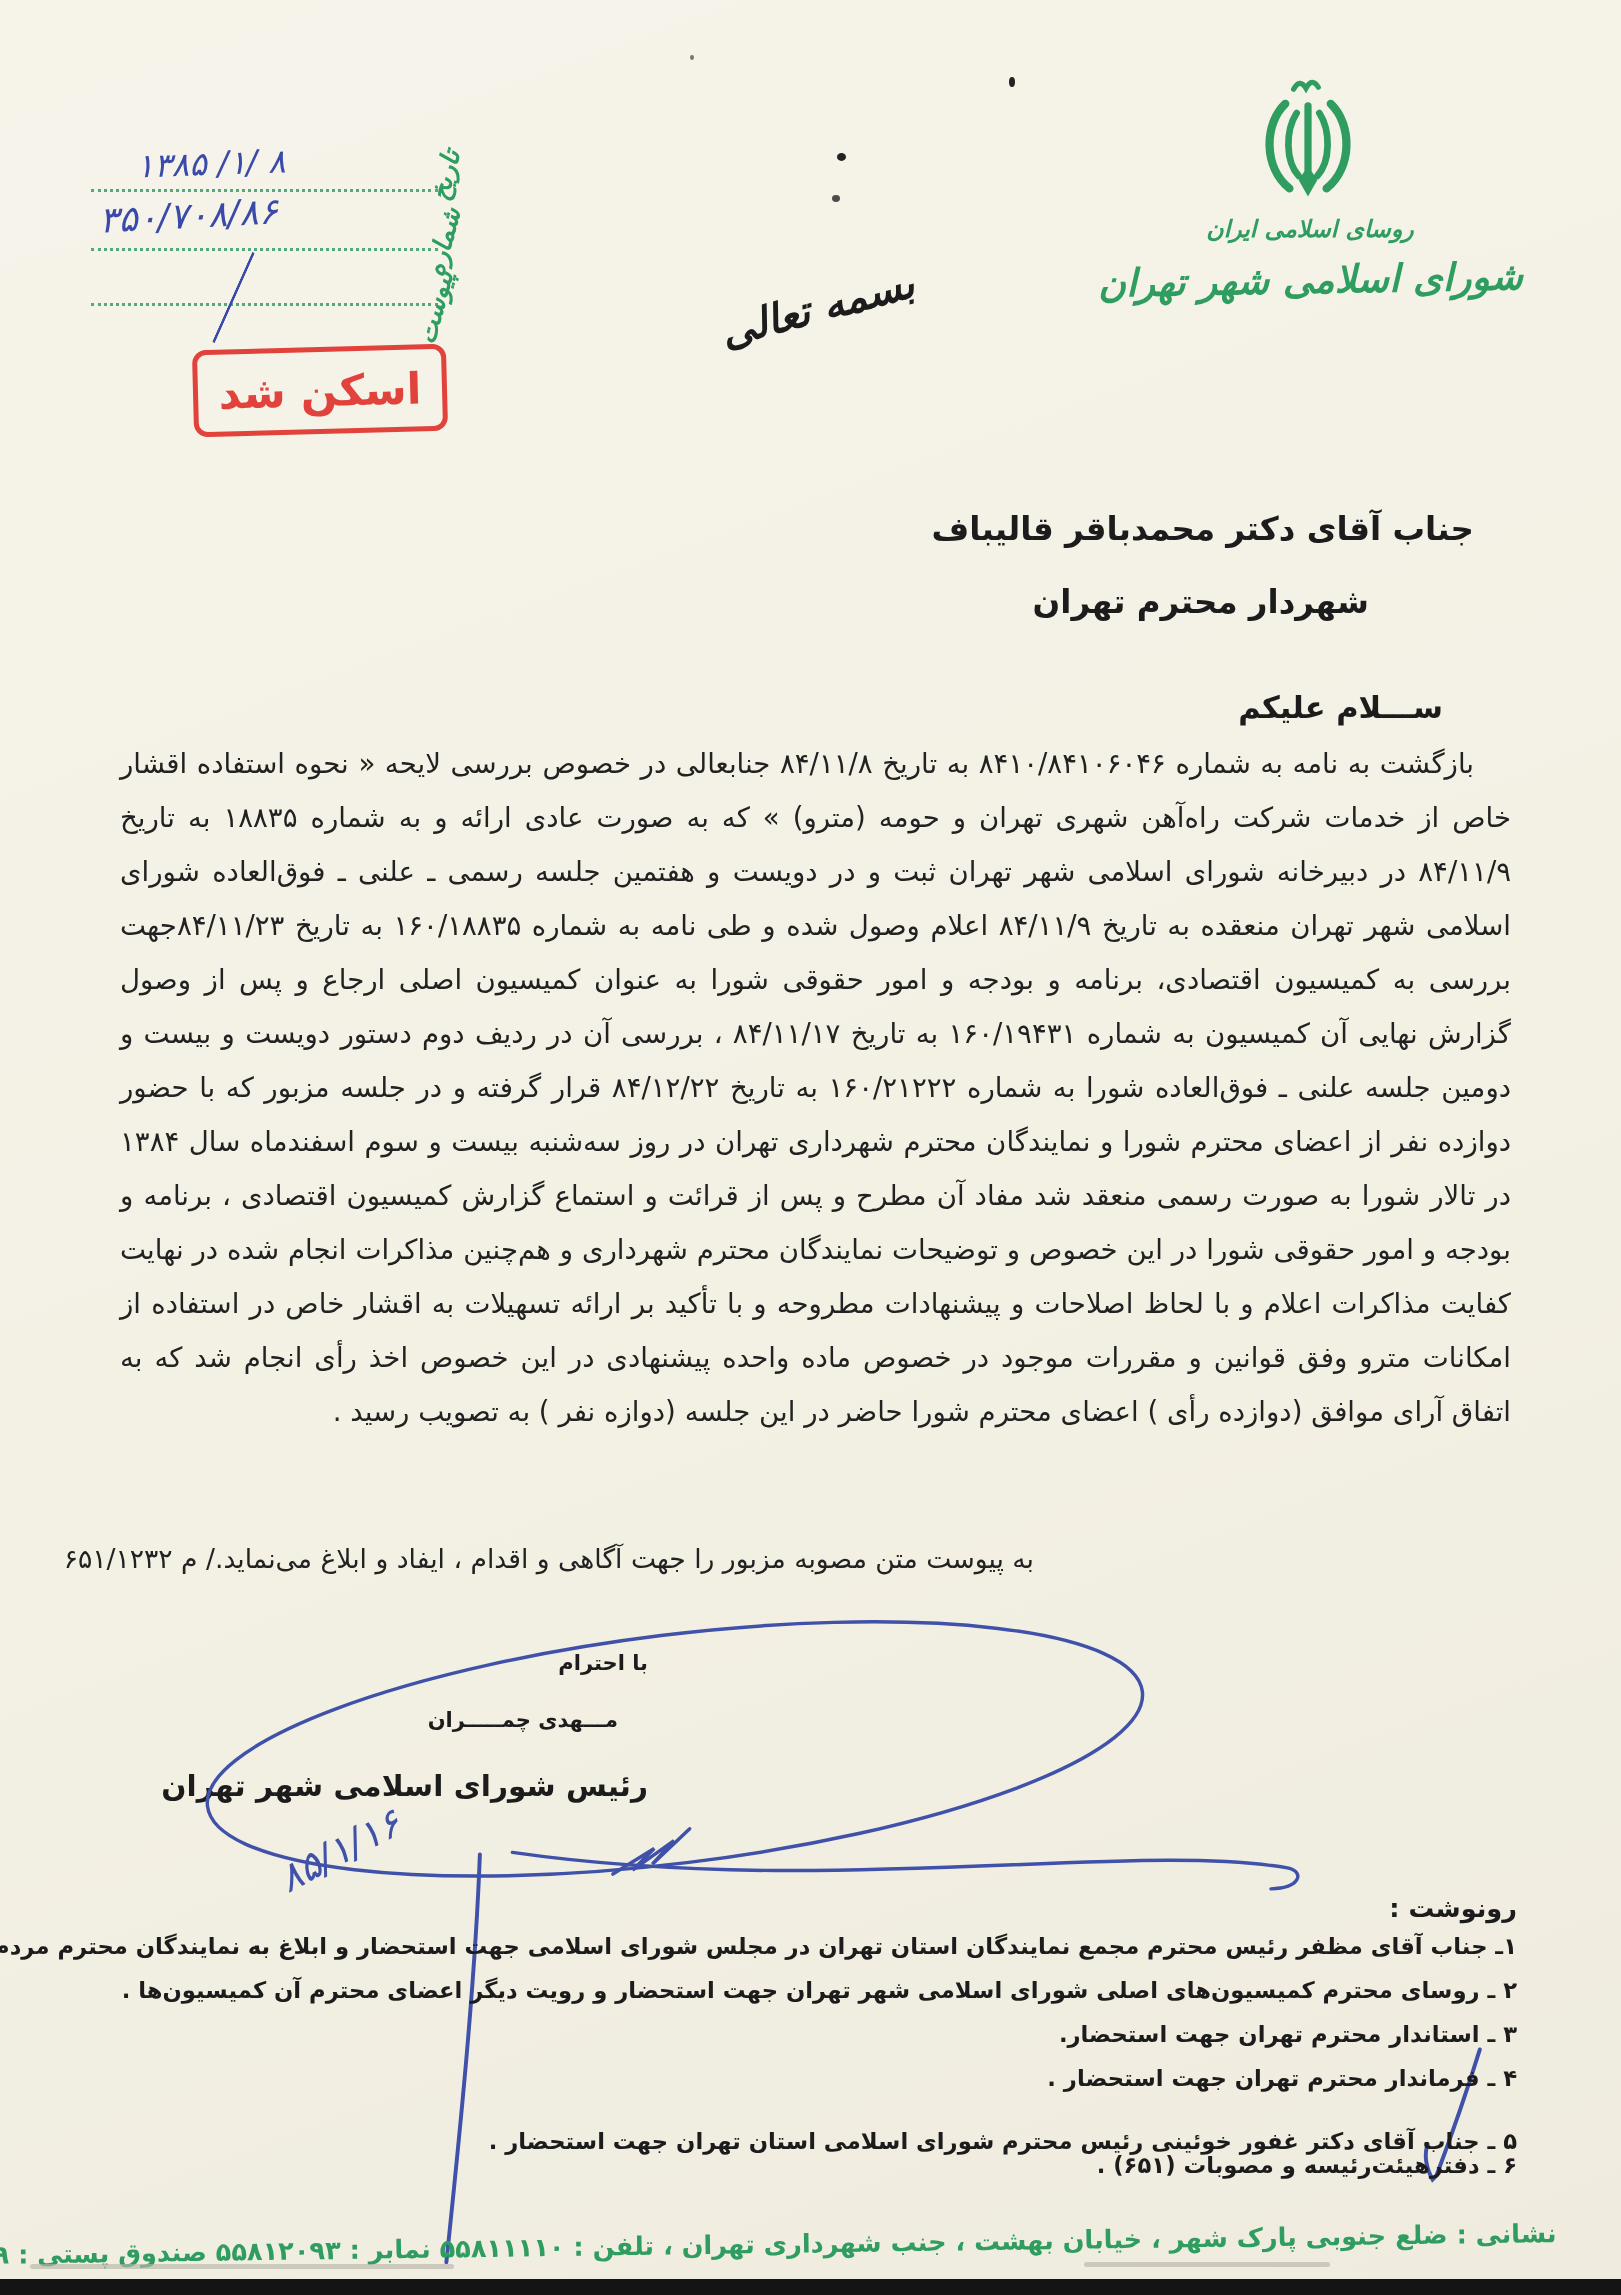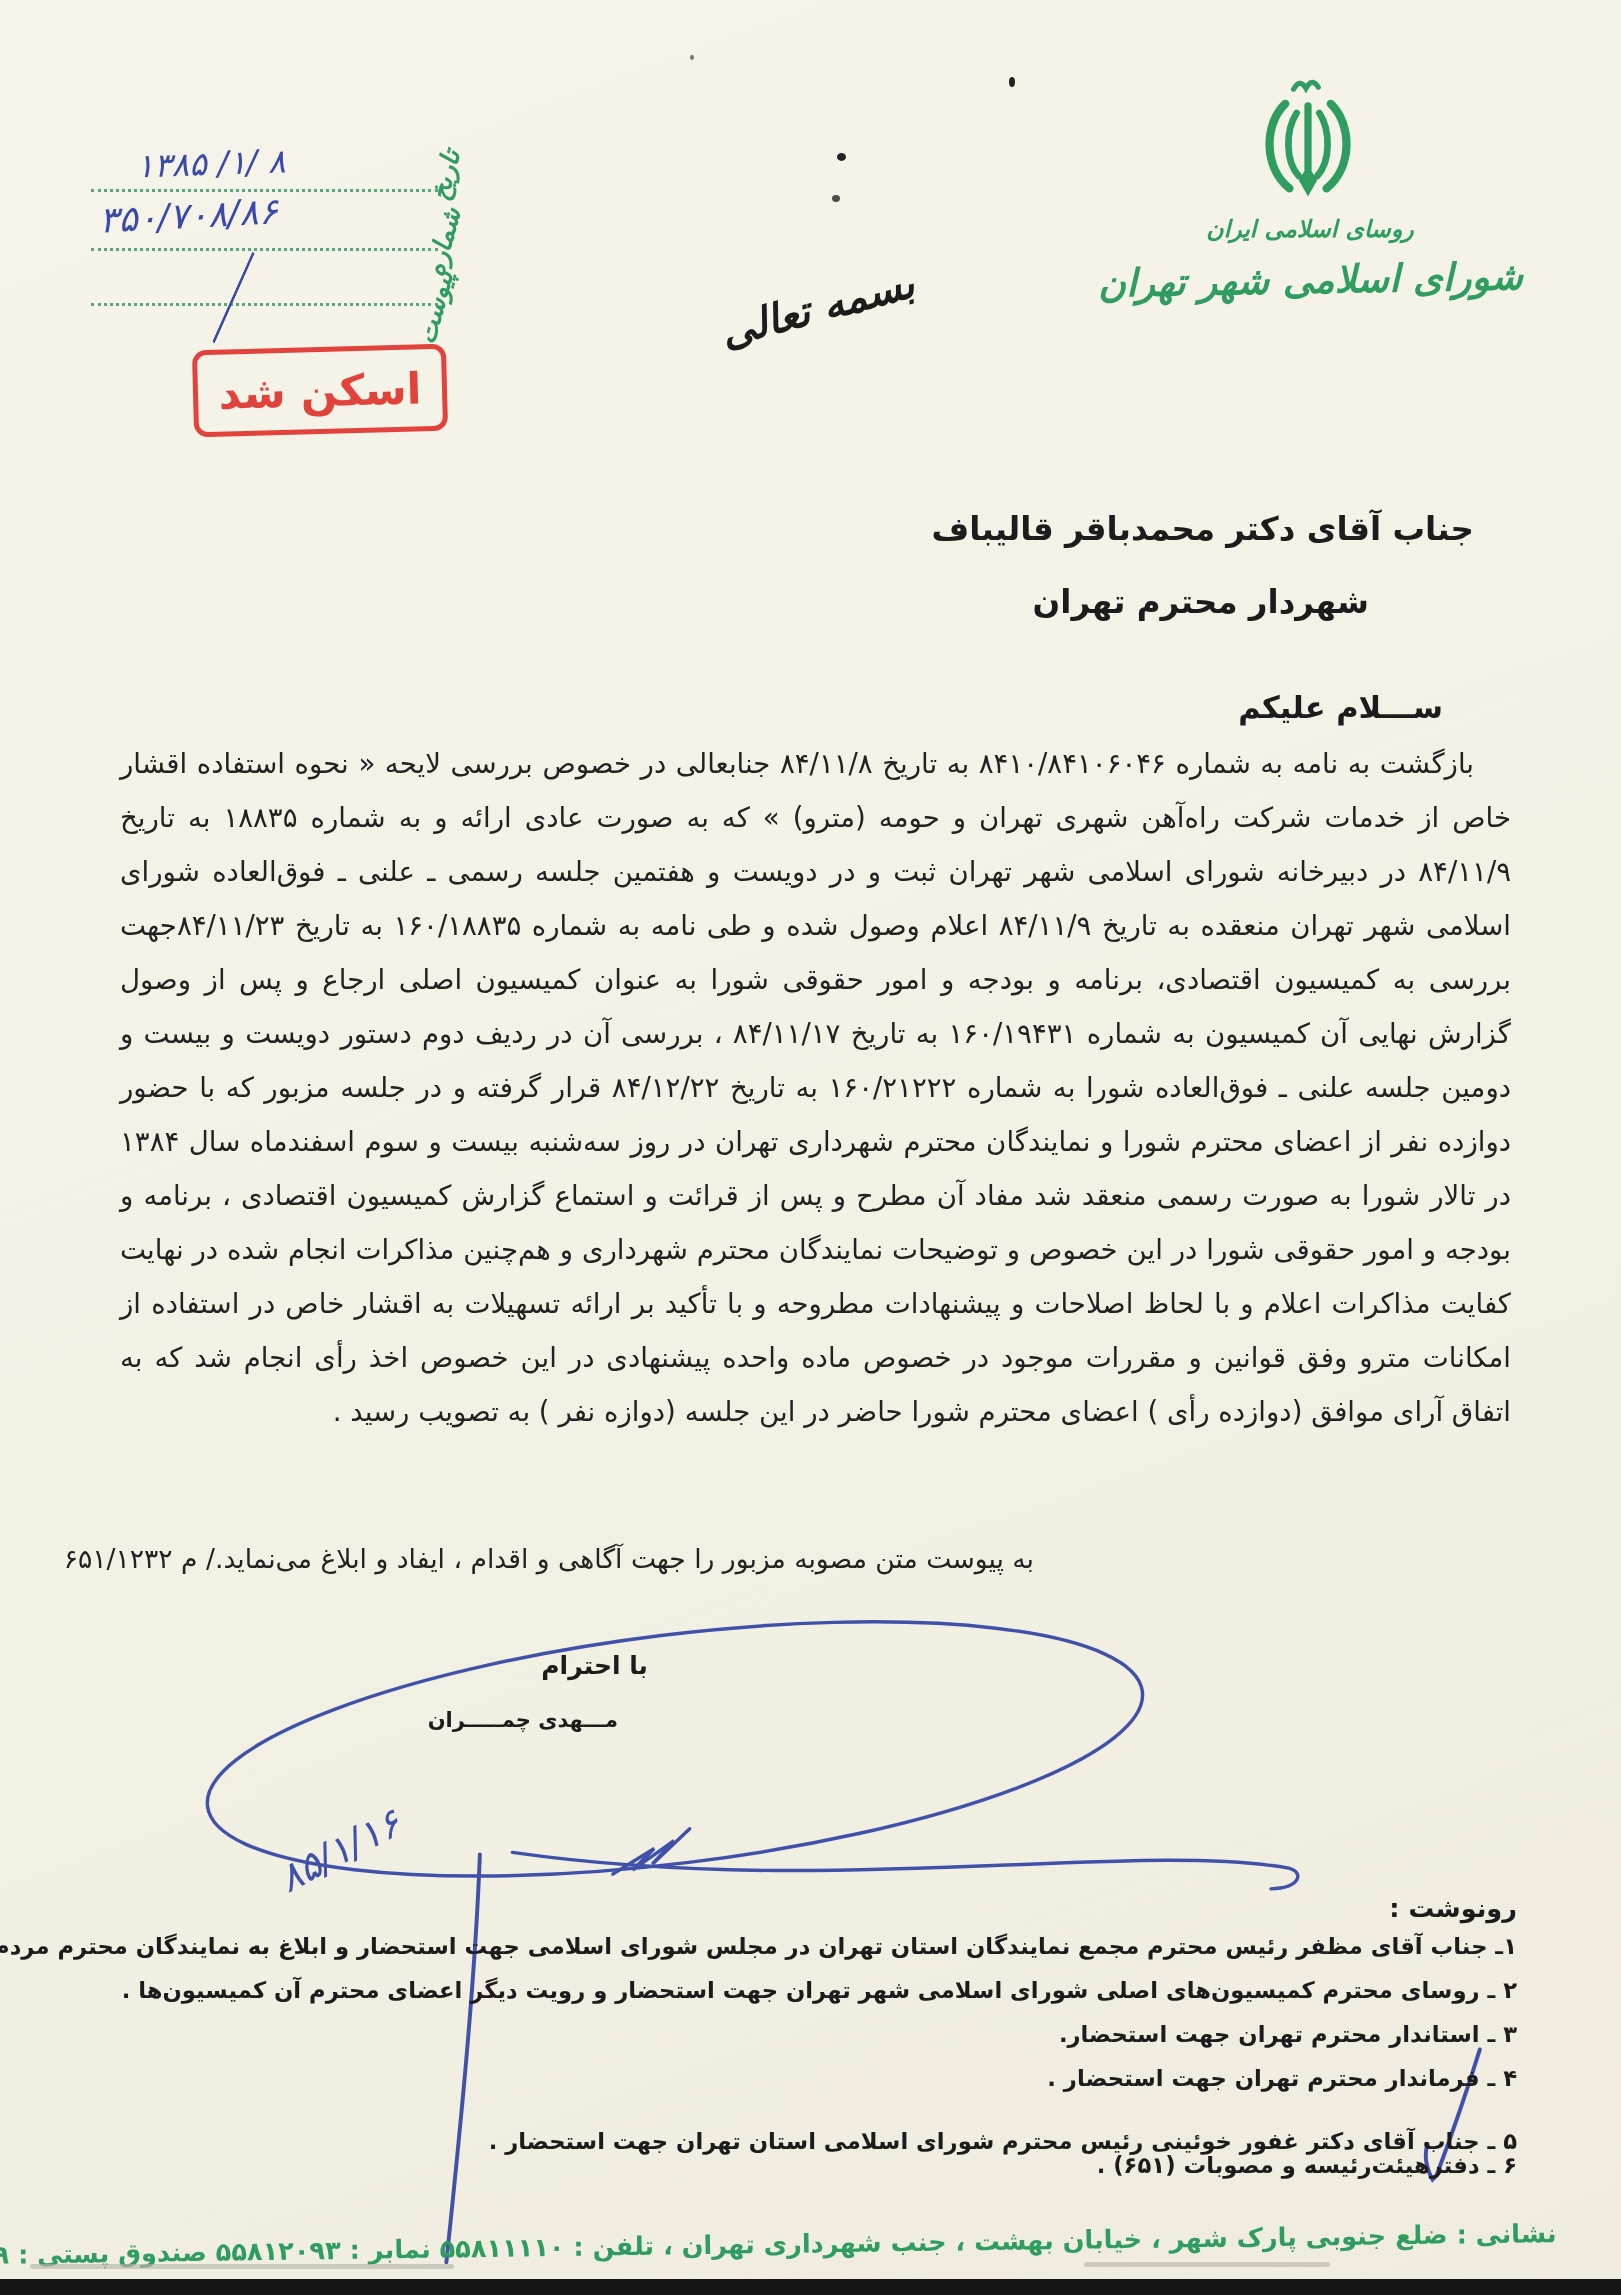--- a/index.html
+++ b/index.html
@@ -35,21 +35,21 @@
   
   .bold-line{font-weight:bold; white-space:nowrap;}
   .recipient1{right:147px; top:510px; font-size:32.5px;}
   .recipient2{right:252px; top:583px; font-size:32.5px;margin-left:28px;}
   .salutation{right:178px; top:690px; font-size:30.5px;}
   .body-par{right:110px; top:737px; width:1391px; direction:rtl;
     font-size:27.6px; line-height:54px; text-align:justify; text-indent:37px;
     color:#222;}
   .closing-line{right:587px; top:1543px; font-size:26.6px; direction:rtl;
     white-space:nowrap; color:#222;}
-  .sig-respect{right:973px; top:1651px; font-size:25px;}
+  .sig-respect{right:973px; top:1651px; font-size:21px;}
   .sig-name{right:1003px; top:1708px; font-size:21px; letter-spacing:1px;}
   .sig-title{right:973px; top:1769px; font-size:29.6px;}
   .sig-date{left:274px; top:1828px; font-size:39px; color:#3f51a8;
     transform:rotate(-28deg); direction:ltr; font-style:italic;}
   
   .cc-head{right:104px; top:1893px; font-size:25.6px; font-weight:bold;text-align:center;}
   .cc-item{right:104px; font-size:22.7px; font-weight:bold; white-space:nowrap;
     direction:rtl;}
   
   .footer{right:65px; top:2218px; font-size:25.6px; font-weight:600;
@@ -100,20 +100,21 @@
 
   <div class="abs bold-line recipient1">جناب آقای دکتر محمدباقر قالیباف</div>
   <div class="abs bold-line recipient2">شهردار محترم تهران</div>
   <div class="abs bold-line salutation">ســـلام علیکم</div>
 
   <div class="abs body-par">بازگشت به نامه به شماره ۸۴۱۰/۸۴۱۰۶۰۴۶ به تاریخ ۸۴/۱۱/۸ جنابعالی در خصوص بررسی لایحه « نحوه استفاده اقشار خاص از خدمات شرکت راه‌آهن شهری تهران و حومه (مترو) » که به صورت عادی ارائه و به شماره ۱۸۸۳۵ به تاریخ ۸۴/۱۱/۹ در دبیرخانه شورای اسلامی شهر تهران ثبت و در دویست و هفتمین جلسه رسمی ـ علنی ـ فوق‌العاده شورای اسلامی شهر تهران منعقده به تاریخ ۸۴/۱۱/۹ اعلام وصول شده و طی نامه به شماره ۱۶۰/۱۸۸۳۵ به تاریخ ۸۴/۱۱/۲۳جهت بررسی به کمیسیون اقتصادی، برنامه و بودجه و امور حقوقی شورا به عنوان کمیسیون اصلی ارجاع و پس از وصول گزارش نهایی آن کمیسیون به شماره ۱۶۰/۱۹۴۳۱ به تاریخ ۸۴/۱۱/۱۷ ، بررسی آن در ردیف دوم دستور دویست و بیست و دومین جلسه علنی ـ فوق‌العاده شورا به شماره ۱۶۰/۲۱۲۲۲ به تاریخ ۸۴/۱۲/۲۲ قرار گرفته و در جلسه مزبور که با حضور دوازده نفر از اعضای محترم شورا و نمایندگان محترم شهرداری تهران در روز سه‌شنبه بیست و سوم اسفندماه سال ۱۳۸۴ در تالار شورا به صورت رسمی منعقد شد مفاد آن مطرح و پس از قرائت و استماع گزارش کمیسیون اقتصادی ، برنامه و بودجه و امور حقوقی شورا در این خصوص و توضیحات نمایندگان محترم شهرداری و هم‌چنین مذاکرات انجام شده در نهایت کفایت مذاکرات اعلام و با لحاظ اصلاحات و پیشنهادات مطروحه و با تأکید بر ارائه تسهیلات به اقشار خاص در استفاده از امکانات مترو وفق قوانین و مقررات موجود در خصوص ماده واحده پیشنهادی در این خصوص اخذ رأی انجام شد که به اتفاق آرای موافق (دوازده رأی ) اعضای محترم شورا حاضر در این جلسه (دوازه نفر ) به تصویب رسید .</div>
   <div class="abs closing-line">به پیوست متن مصوبه مزبور را جهت آگاهی و اقدام ، ایفاد و ابلاغ می‌نماید./ م ۶۵۱/۱۲۳۲</div>
 
   <div class="abs bold-line sig-respect">با احترام</div>
   <div class="abs bold-line sig-name">مـــهدی چمـــــران</div>
+  <div class="abs bold-line sig-title">رئیس شورای اسلامی شهر تهران</div>
   <div class="abs sig-date">۸۵/۱/۱۶</div>
 
   <div class="abs" style="left:138px; top:1606px; width:1399px; height:680px; pointer-events:none;">
     <svg width="1399" height="680" viewBox="0 0 1420 690">
       <g fill="none" stroke="#3f51a8" stroke-width="3.5" stroke-linecap="round">
         <ellipse cx="545" cy="145" rx="478" ry="116" transform="rotate(-7 545 145)"></ellipse>
         <path d="M380,250 C700,296 1010,238 1168,266 C1184,270 1180,286 1150,287"></path>
         <path d="M560,226 L522,262 L544,238 L502,268 L524,246 L482,272"></path>
         <path d="M347,252 C342,390 324,560 313,666" stroke-width="4"></path>
         <path d="M1362,450 C1349,492 1330,546 1318,578 L1314,582 C1307,569 1305,558 1309,546" stroke-width="4"></path>

